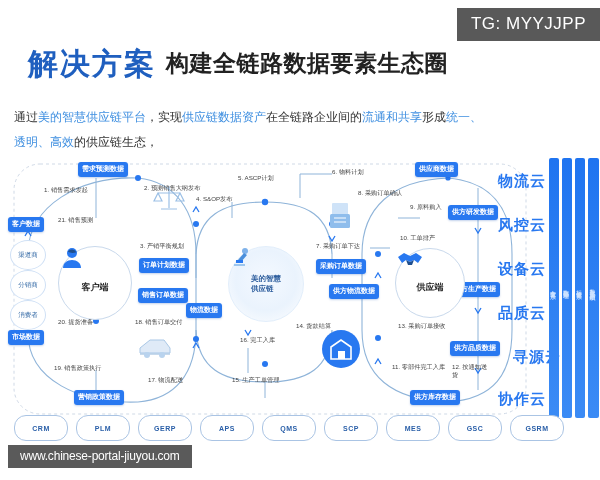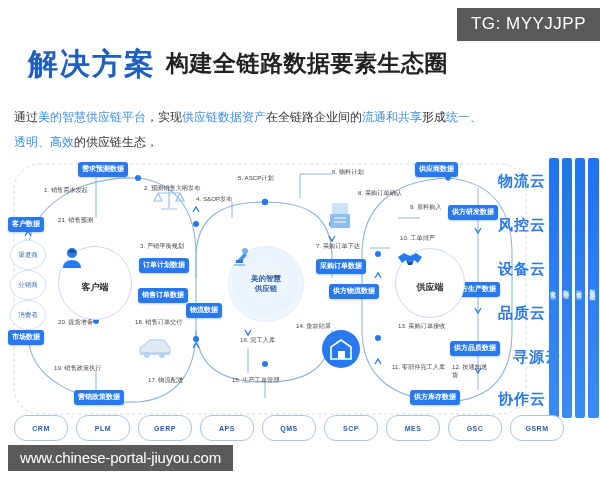--- a/index.html
+++ b/index.html
@@ -10,21 +10,21 @@
     color:#333;
   }
   
   .tg-banner{
     position:absolute;top:8px;right:0;background:#595959;color:#fff;
     padding:6px 14px 7px 14px;font-size:17px;letter-spacing:.5px;
     font-family:"Liberation Sans",sans-serif;
   }
   .url-banner{
     position:absolute;left:8px;top:445px;background:#5a5a5a;color:#fff;
-    padding:4px 12px 5px 12px;font-size:15px;letter-spacing:-.2px;
+    padding:4px 12px 5px 12px;font-size:12px;letter-spacing:-.2px;
     font-family:"Liberation Sans",sans-serif;
   }
   
   .title-row{position:absolute;left:28px;top:48px;display:flex;align-items:center;}
   .title-main{
     font-size:30px;font-weight:bold;color:#1f5fbf;letter-spacing:2px;
     font-family:"DejaVu Sans",sans-serif;line-height:1;
   }
   .title-sub{
     font-size:23px;font-weight:bold;color:#222;margin-left:10px;margin-bottom:1px;
@@ -55,21 +55,21 @@
     display:flex;flex-direction:column;align-items:center;justify-content:center;
   }
   .endpoint .ep-label{font-size:9px;color:#2b2b2b;margin-top:8px;font-weight:bold;}
   
   .hub{
     position:absolute;border-radius:50%;
     background:radial-gradient(circle at 50% 45%, #f4f9ff 0%, #eaf3fd 55%, #ffffff 100%);
     border:1px solid #e2eefb;
     display:flex;flex-direction:column;align-items:center;justify-content:center;
   }
-  .hub .hub-label{font-size:7.5px;color:#2f5f9e;font-weight:bold;line-height:1.3;text-align:center;}
+  .hub .hub-label{font-size:7.5px;color:#2f5f9e;font-weight:bold;line-height:1.3;}
   
   .step{position:absolute;font-size:6.2px;color:#444;white-space:nowrap;line-height:1.3;}
   .step.wrap{white-space:normal;width:34px;}
   
   .cloud{position:absolute;font-size:15px;color:#2878f0;font-weight:bold;letter-spacing:1px;}
   
   .pillar{
     position:absolute;background:linear-gradient(180deg,#1f74f0 0%,#3b8bf5 100%);
     border-radius:2px;color:#cfe4ff;font-size:5.5px;font-weight:bold;
     writing-mode:vertical-rl;text-orientation:upright;

